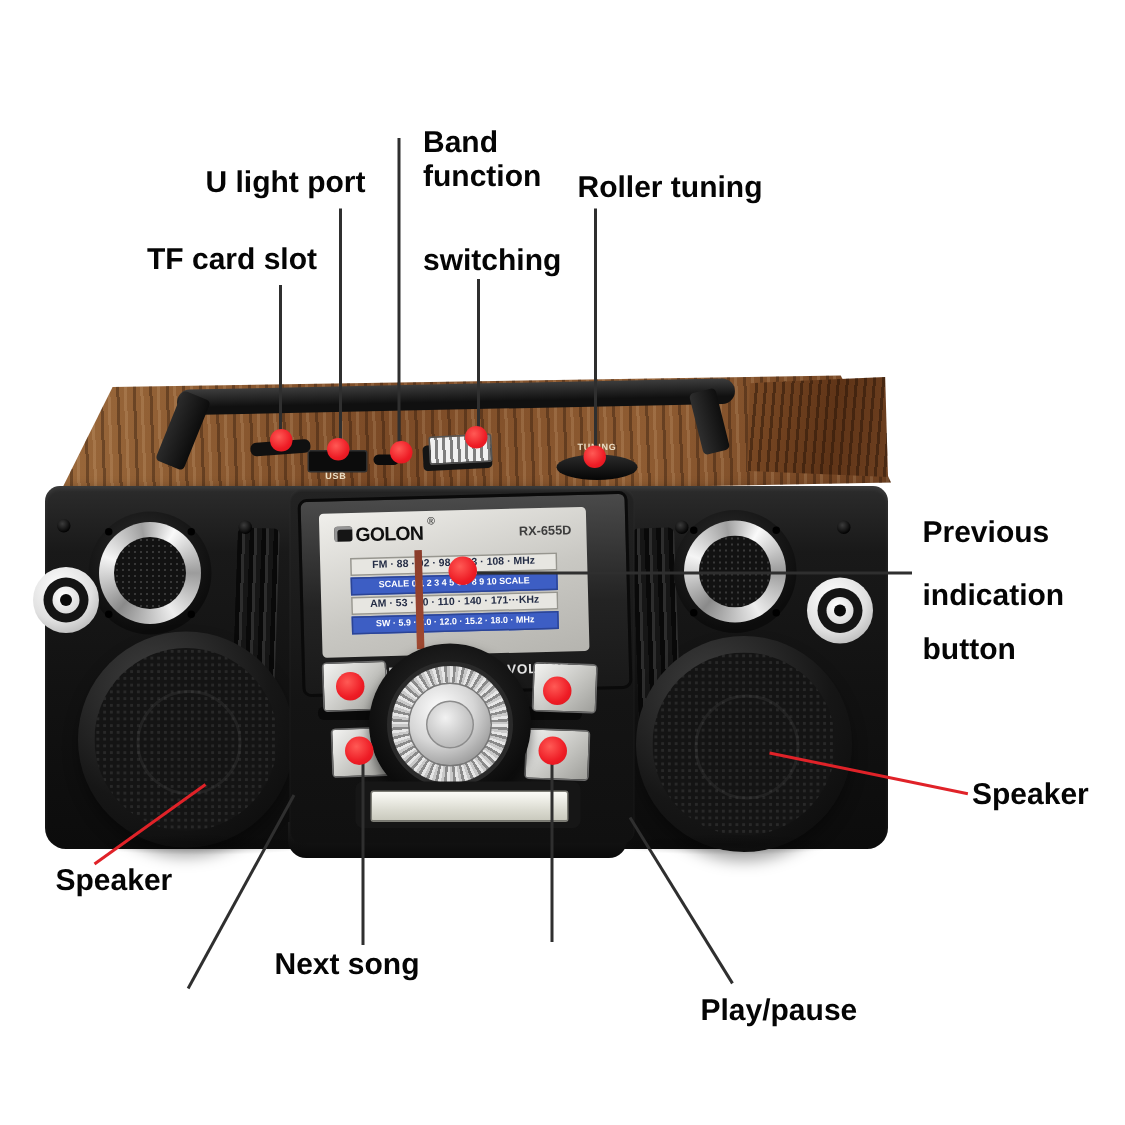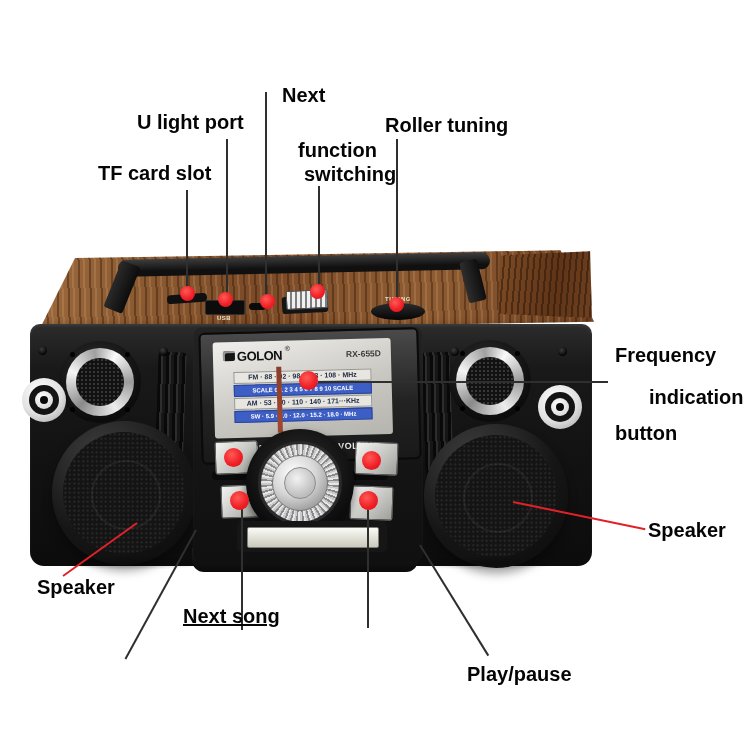--- a/index.html
+++ b/index.html
@@ -199,27 +199,27 @@
   <div class="dot dot-sm" style="left:218px;top:292px;"></div>
   <div class="dot dot-sm" style="left:260px;top:294px;"></div>
   <div class="dot dot-sm" style="left:310px;top:284px;"></div>
   <div class="dot dot-sm" style="left:389px;top:297px;"></div>
   <div class="dot dot-lg" style="left:299px;top:371px;"></div>
   <div class="dot dot-lg" style="left:224px;top:448px;"></div>
   <div class="dot dot-lg" style="left:230px;top:491px;"></div>
   <div class="dot dot-lg" style="left:362px;top:451px;"></div>
   <div class="dot dot-lg" style="left:359px;top:491px;"></div>
 
-  <div class="lbl" style="left:282px;top:85px;">Next</div>
-  <div class="lbl" style="left:282px;top:140px;margin-left:16px;">function</div>
-  <div class="lbl" style="left:282px;top:164px;margin-left:22px;">switching</div>
+  <div class="lbl" style="left:282px;top:85px;">Band</div>
+  <div class="lbl" style="left:282px;top:108px;">function</div>
+  <div class="lbl" style="left:282px;top:164px;">switching</div>
   <div class="lbl" style="left:137px;top:112px;">U light port</div>
   <div class="lbl" style="left:98px;top:163px;">TF card slot</div>
   <div class="lbl" style="left:385px;top:115px;">Roller tuning</div>
-  <div class="lbl" style="left:615px;top:345px;">Frequency</div>
-  <div class="lbl" style="left:649px;top:387px;">indication</div>
+  <div class="lbl" style="left:615px;top:345px;">Previous</div>
+  <div class="lbl" style="left:615px;top:387px;">indication</div>
   <div class="lbl" style="left:615px;top:423px;">button</div>
   <div class="lbl" style="left:37px;top:577px;">Speaker</div>
   <div class="lbl" style="left:648px;top:520px;">Speaker</div>
-  <div class="lbl" style="left:183px;top:606px;text-decoration:underline;">Next song</div>
+  <div class="lbl" style="left:183px;top:633px;">Next song</div>
   <div class="lbl" style="left:467px;top:664px;">Play/pause</div>
 
 </div>
 
 </body></html>

